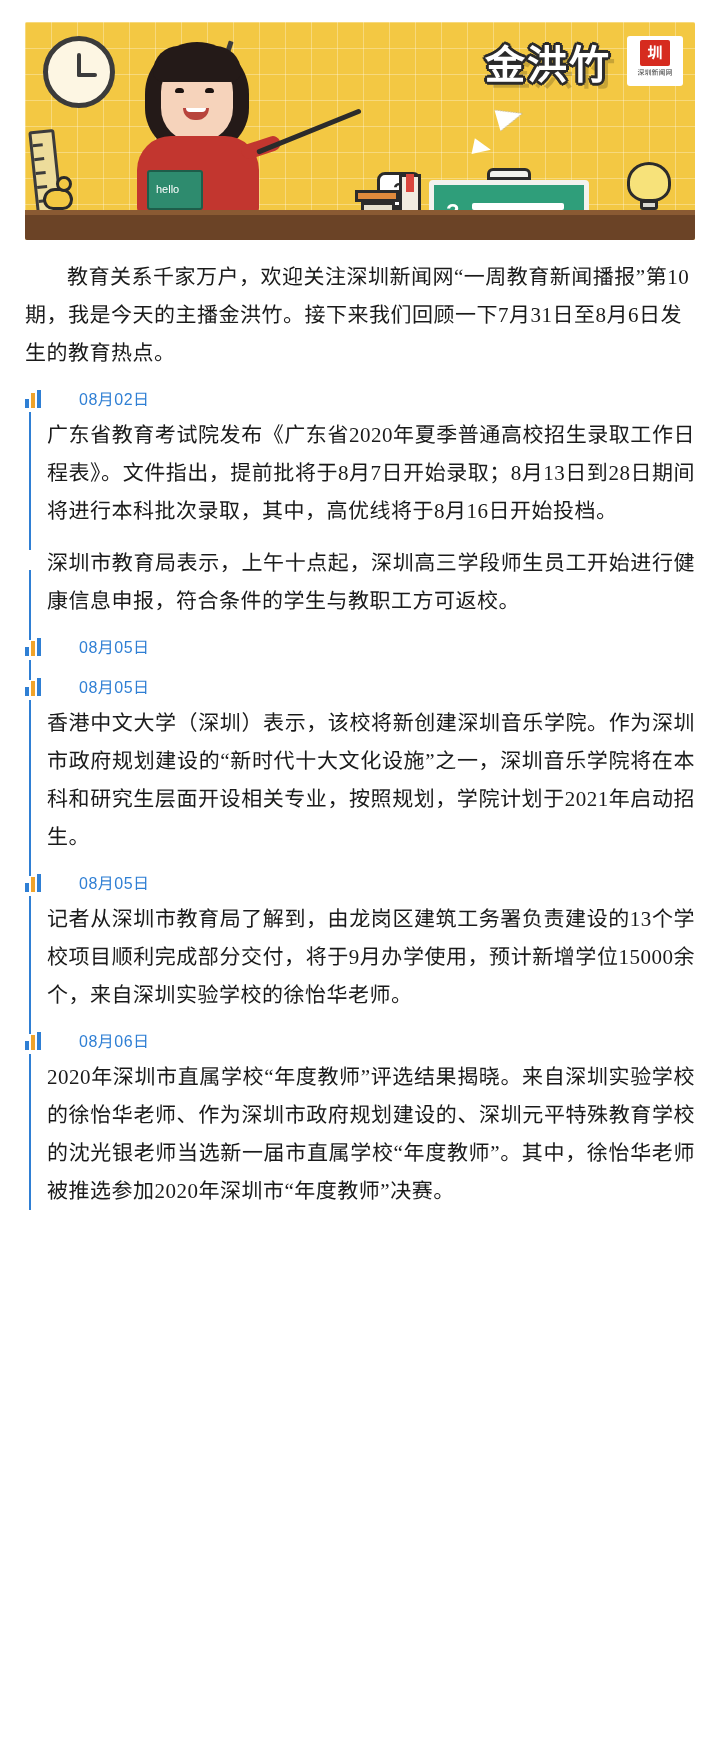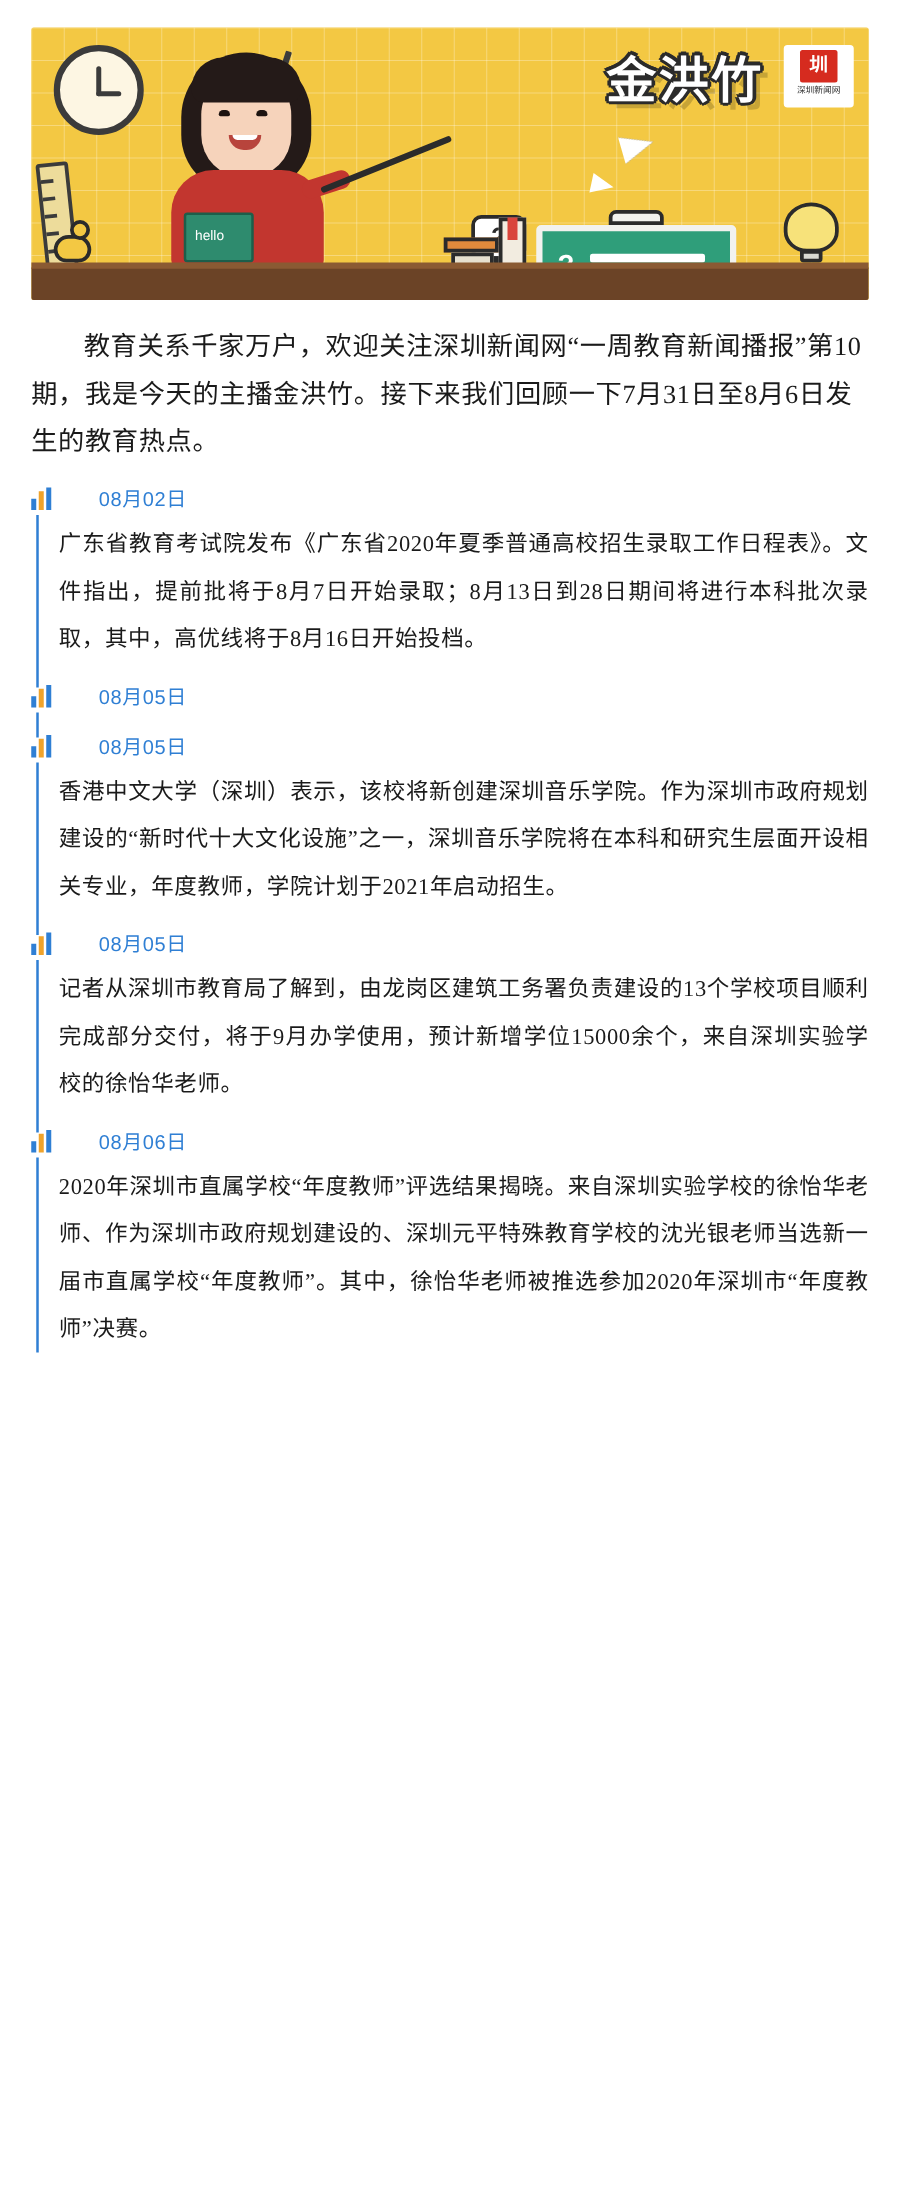--- a/index.html
+++ b/index.html
@@ -459,21 +459,21 @@
   .bars i:nth-child(3) { height: 18px; }
   .date-label {
     margin-left: 32px;
     color: #2f7fd4;
     font-family: "Liberation Sans", "DejaVu Sans", sans-serif;
     font-size: 16px;
     letter-spacing: 0.5px;
   }
   .news-text {
     margin: 4px 0 0 0;
-    font-size: 18px;
+    font-size: 21px;
     line-height: 38px;
     letter-spacing: 0.5px;
     color: #1a1a1a;
     text-align: justify;
   }
 </style>
 </head>
 <body>
 
 <div class="page">
@@ -557,20 +557,21 @@
             <i></i>
             <i></i>
             <i></i>
           </span>
         <span class="date-label">08月02日</span>
       </div>
       <p class="news-text">广东省教育考试院发布《广东省2020年夏季普通高校招生录取工作日程表》。文件指出，提前批将于8月7日开始录取；8月13日到28日期间将进行本科批次录取，其中，高优线将于8月16日开始投档。</p>
     </div>
 
     <div class="news-item">
+      <p class="news-text">深圳市教育局表示，上午十点起，深圳高三学段师生员工开始进行健康信息申报，符合条件的学生与教职工方可返校。</p>
     </div>
 
     <div class="news-item">
       <div class="date-row">
         <span class="bars">
             <i></i>
             <i></i>
             <i></i>
           </span>
         <span class="date-label">08月05日</span>
@@ -579,21 +580,21 @@
 
     <div class="news-item">
       <div class="date-row">
         <span class="bars">
             <i></i>
             <i></i>
             <i></i>
           </span>
         <span class="date-label">08月05日</span>
       </div>
-      <p class="news-text">香港中文大学（深圳）表示，该校将新创建深圳音乐学院。作为深圳市政府规划建设的“新时代十大文化设施”之一，深圳音乐学院将在本科和研究生层面开设相关专业，年度教师，学院计划于2021年启动招生。</p>
+      <p class="news-text">香港中文大学（深圳）表示，该校将新创建深圳音乐学院。作为深圳市政府规划建设的“新时代十大文化设施”之一，深圳音乐学院将在本科和研究生层面开设相关专业，按照规划，学院计划于2021年启动招生。</p>
     </div>
 
     <div class="news-item">
       <div class="date-row">
         <span class="bars">
             <i></i>
             <i></i>
             <i></i>
           </span>
         <span class="date-label">08月05日</span>

